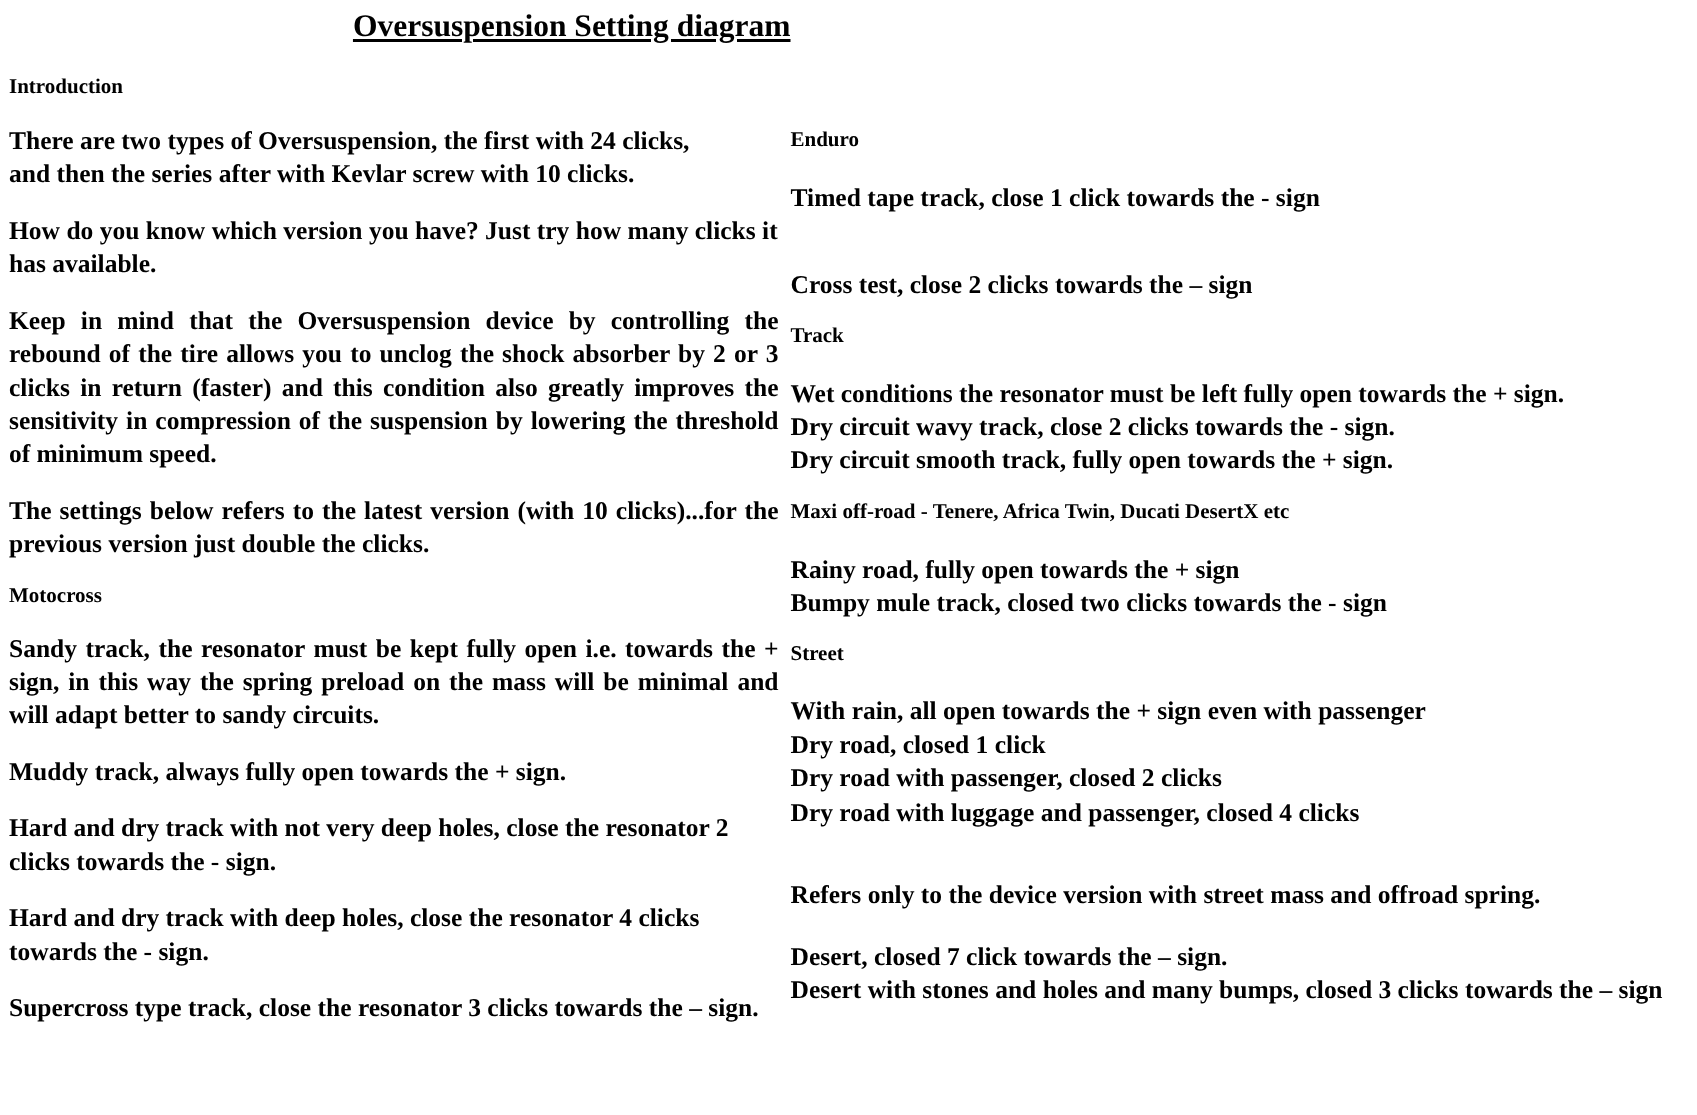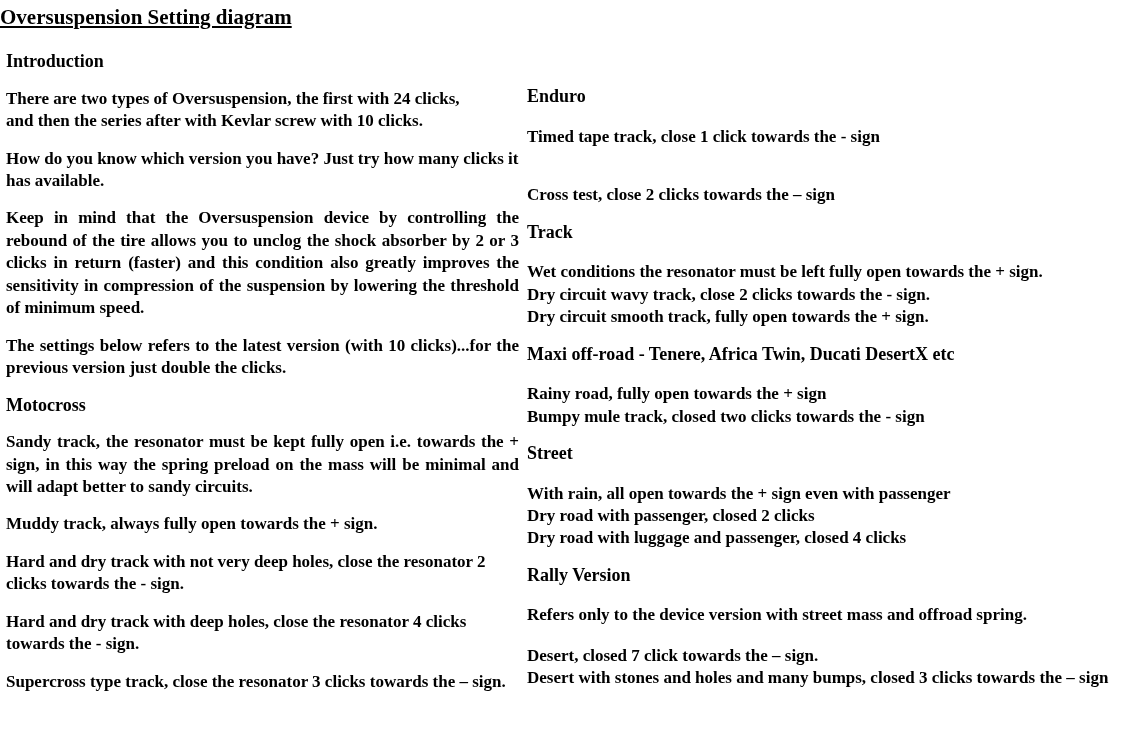--- a/index.html
+++ b/index.html
@@ -14,21 +14,21 @@
     color: #000000;
     overflow: hidden;
   }
   .page {
     position: relative;
     width: 1131px;
     height: 743px;
     box-sizing: border-box;
   }
   .doc-title {
-    text-align: left;
+    text-align: right;
     font-weight: bold;
     font-size: 21px;
     text-decoration: underline;
     margin: 5px 0 0 0;
     width: 527px;
     line-height: 1.15;
   }
   .columns {
     display: flex;
     flex-direction: row;
@@ -40,21 +40,21 @@
     padding: 0 8px 0 6px;
     box-sizing: border-box;
   }
   .col-right {
     width: 604px;
     padding: 0 8px 0 0;
     box-sizing: border-box;
   }
   .heading {
     font-weight: bold;
-    font-size: 18px;
+    font-size: 14px;
     margin: 0;
     line-height: 1.2;
   }
   .heading-mixed .hl-bold {
     font-weight: bold;
   }
   .para {
     font-size: 17px;
     line-height: 1.32;
     margin: 0;
@@ -117,24 +117,24 @@
       <div class="para">Dry circuit smooth track, fully open towards the + sign.</div>
       <div class="spacer-md"></div>
       <div class="heading heading-mixed"><span class="hl-bold">Maxi off-road</span><span> - Tenere, Africa Twin, Ducati DesertX etc</span></div>
       <div class="spacer-lg"></div>
       <div class="para">Rainy road, fully open towards the + sign</div>
       <div class="para">Bumpy mule track, closed two clicks towards the - sign</div>
       <div class="spacer-md"></div>
       <div class="heading">Street</div>
       <div class="spacer-lg"></div>
       <div class="para">With rain, all open towards the + sign even with passenger</div>
+      <div class="para">Dry road, closed 1 click</div>
       <div class="para">Dry road with passenger, closed 2 clicks</div>
       <div class="para">Dry road with luggage and passenger, closed 4 clicks</div>
       <div class="spacer-md"></div>
-      <div class="heading">Rally Version</div>
       <div class="spacer-lg"></div>
       <div class="para">Refers only to the device version with street mass and offroad spring.</div>
       <div class="spacer-lg"></div>
       <div class="para">Desert, closed 7 click towards the – sign.</div>
       <div class="para">Desert with stones and holes and many bumps, closed 3 clicks towards the –  sign</div>
     </div>
 
   </div>
 </div>
 

